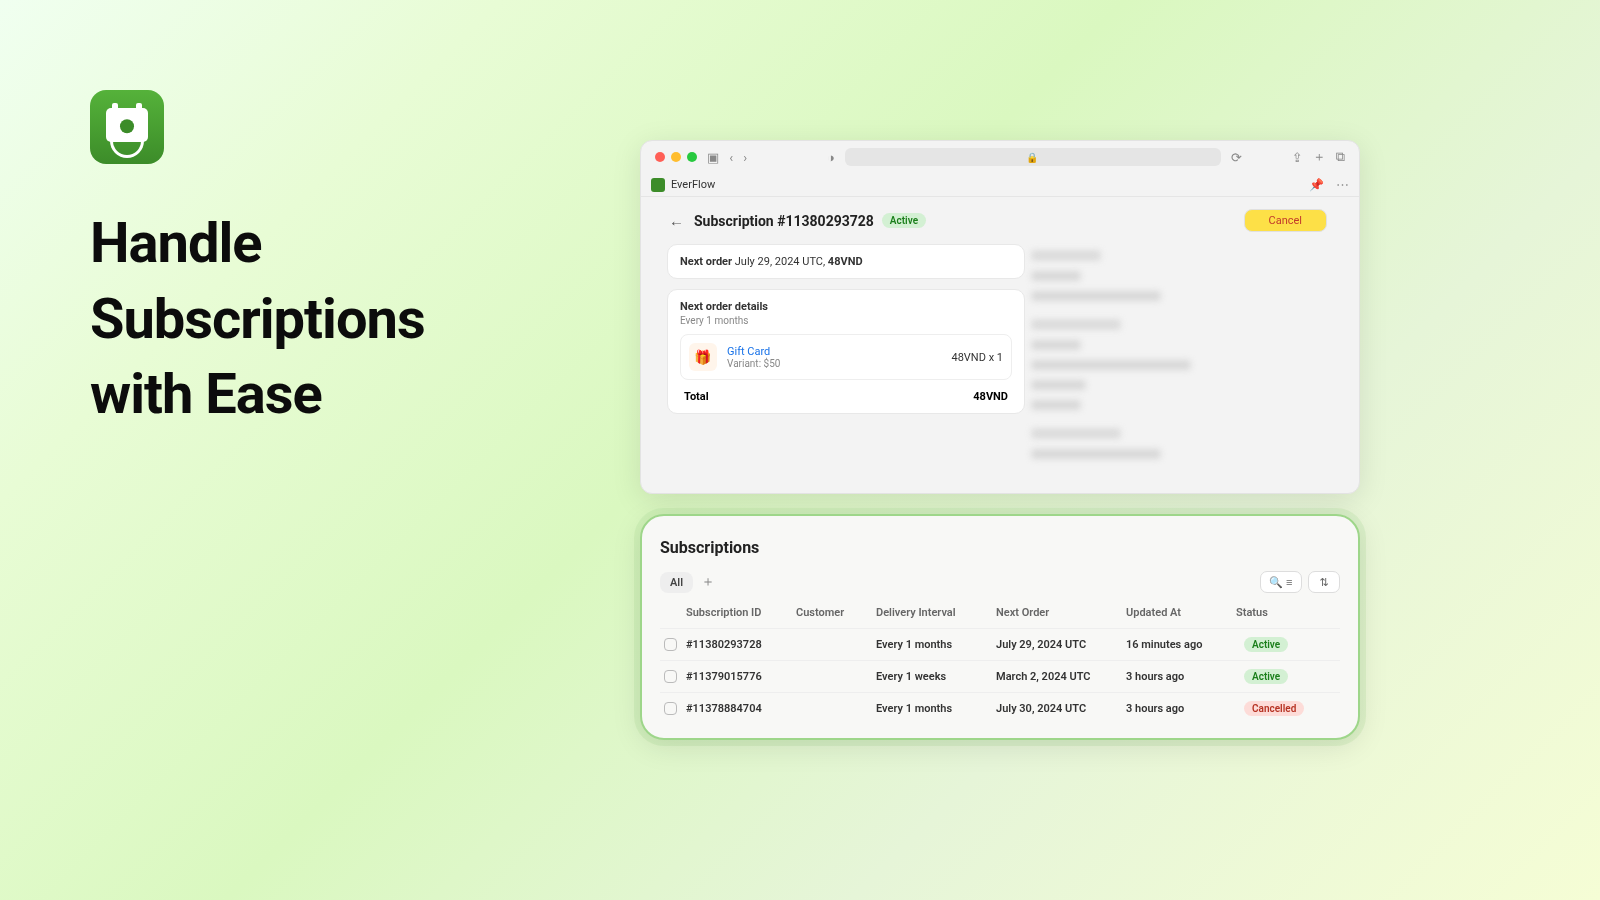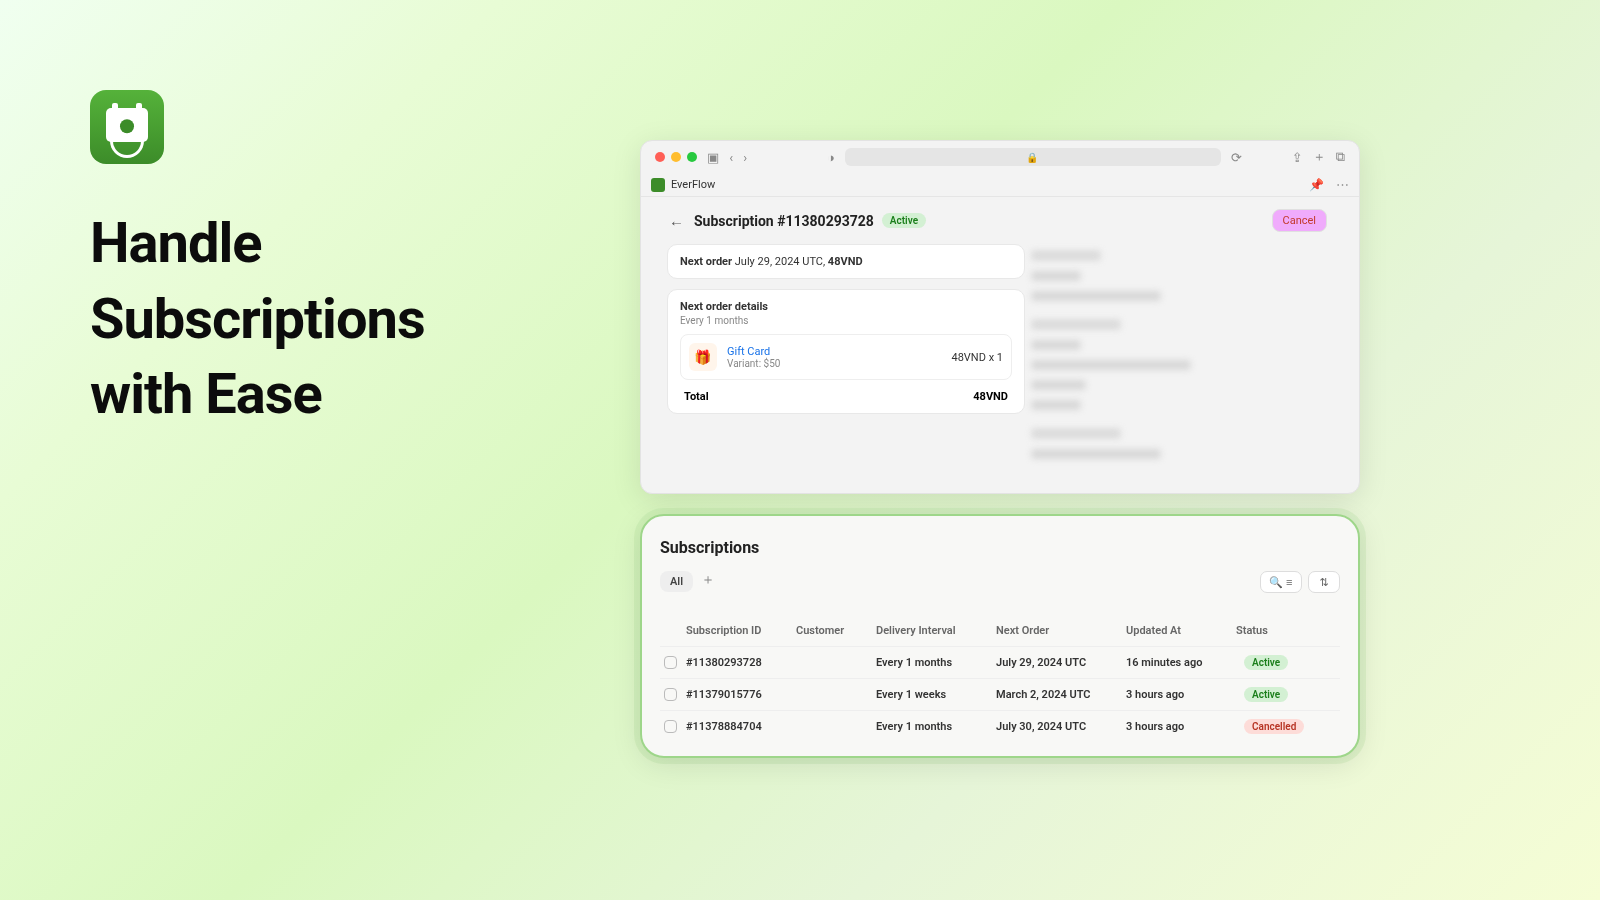--- a/index.html
+++ b/index.html
@@ -27,41 +27,41 @@
 .tablogo{width:14px;height:14px;background:#3c8c29;border-radius:3px}
 .tabname{font-size:11px;color:#333;flex:1}
 .content{padding:12px 0 18px}
 .page-head{display:flex;align-items:center;padding:0 32px 12px 28px}
 .back{color:#555;font-size:15px;cursor:pointer;margin-right:10px}
 .page-title{font-size:14px;font-weight:700;color:#222}
 .badge{font-size:10px;padding:2px 8px;border-radius:8px;font-weight:600;margin-left:8px}
 .badge-active{background:#d3f0d3;color:#1a7e1a}
 .badge-cancel{background:#fddcd8;color:#b73424}
 .spacer{flex:1}
-.btn-cancel{font-size:11px;color:#c23a2b;background:#f0abfc;border:1px solid #e0e0e0;padding:4px 10px;border-radius:8px;cursor:pointer}
+.btn-cancel{font-size:11px;color:#c23a2b;background:#fde047;border:1px solid #e0e0e0;padding:4px 24px;border-radius:8px;cursor:pointer}
 .cols{display:flex;padding:0 26px;gap:6px}
 .maincol{flex:0 0 358px}
 .card{background:#fff;border-radius:10px;border:1px solid #e8e8e8;padding:10px 12px;font-size:11px;margin-bottom:10px}
 .no-label{color:#333}
 .no-label b{font-weight:700}
 .card h4{font-size:11px;font-weight:700;color:#333;margin-bottom:2px}
 .card .small{font-size:10px;color:#888}
 .prodrow{display:flex;align-items:center;margin-top:8px;border:1px solid #eee;border-radius:8px;padding:8px}
 .pimg{width:28px;height:28px;background:#fff5eb;border-radius:6px;display:flex;align-items:center;justify-content:center;margin-right:10px;font-size:14px}
 .pname{font-size:11px;color:#1a73e8;font-weight:400}
 .pvar{font-size:10px;color:#888}
 .pprice{margin-left:auto;font-size:11px;color:#333}
 .totrow{display:flex;justify-content:space-between;font-size:11px;font-weight:700;margin-top:10px;padding:0 4px}
 .sidecol{flex:1;padding:6px 0}
 .blurline{height:10px;background:#d8d8d8;border-radius:4px;filter:blur(3px);margin-bottom:10px}
 .bl-w1{width:70px}.bl-w2{width:90px}.bl-w3{width:130px}.bl-w4{width:50px}.bl-w5{width:160px}.bl-w6{width:55px}
 .bl-head{height:11px;opacity:.85}
 .panel{margin-top:20px;background:#f8f8f6;border-radius:24px;border:2.5px solid #9ed68a;padding:22px 18px 14px;box-shadow:0 6px 30px rgba(0,0,0,.1),0 0 0 6px rgba(158,214,138,.2)}
 .panel h3{font-size:16px;font-weight:700;color:#222;margin-bottom:14px}
-.tbar{display:flex;align-items:flex-start;margin-bottom:22px}
+.tbar{display:flex;align-items:center;margin-bottom:4px}
 .tab{font-size:11px;padding:4px 10px;border-radius:8px;background:#eee;font-weight:600;color:#444}
 .plus{font-size:14px;color:#888;margin-left:8px;cursor:pointer}
 .tactions{margin-left:auto;display:flex;gap:6px}
 .tact{width:32px;height:22px;border:1px solid #ddd;border-radius:7px;background:#fff;display:flex;align-items:center;justify-content:center;font-size:11px;color:#666;cursor:pointer}
 .tact.wide{width:42px}
 .table{width:100%;font-size:11px}
 .thead,.trow{display:grid;grid-template-columns:22px 110px 80px 120px 130px 110px 90px;align-items:center;padding:9px 4px;border-bottom:1px solid #eee}
 .thead{color:#666;font-weight:600}
 .trow{color:#333;font-weight:600}
 .ck{width:13px;height:13px;border:1.5px solid #bbb;border-radius:4px;cursor:pointer}

